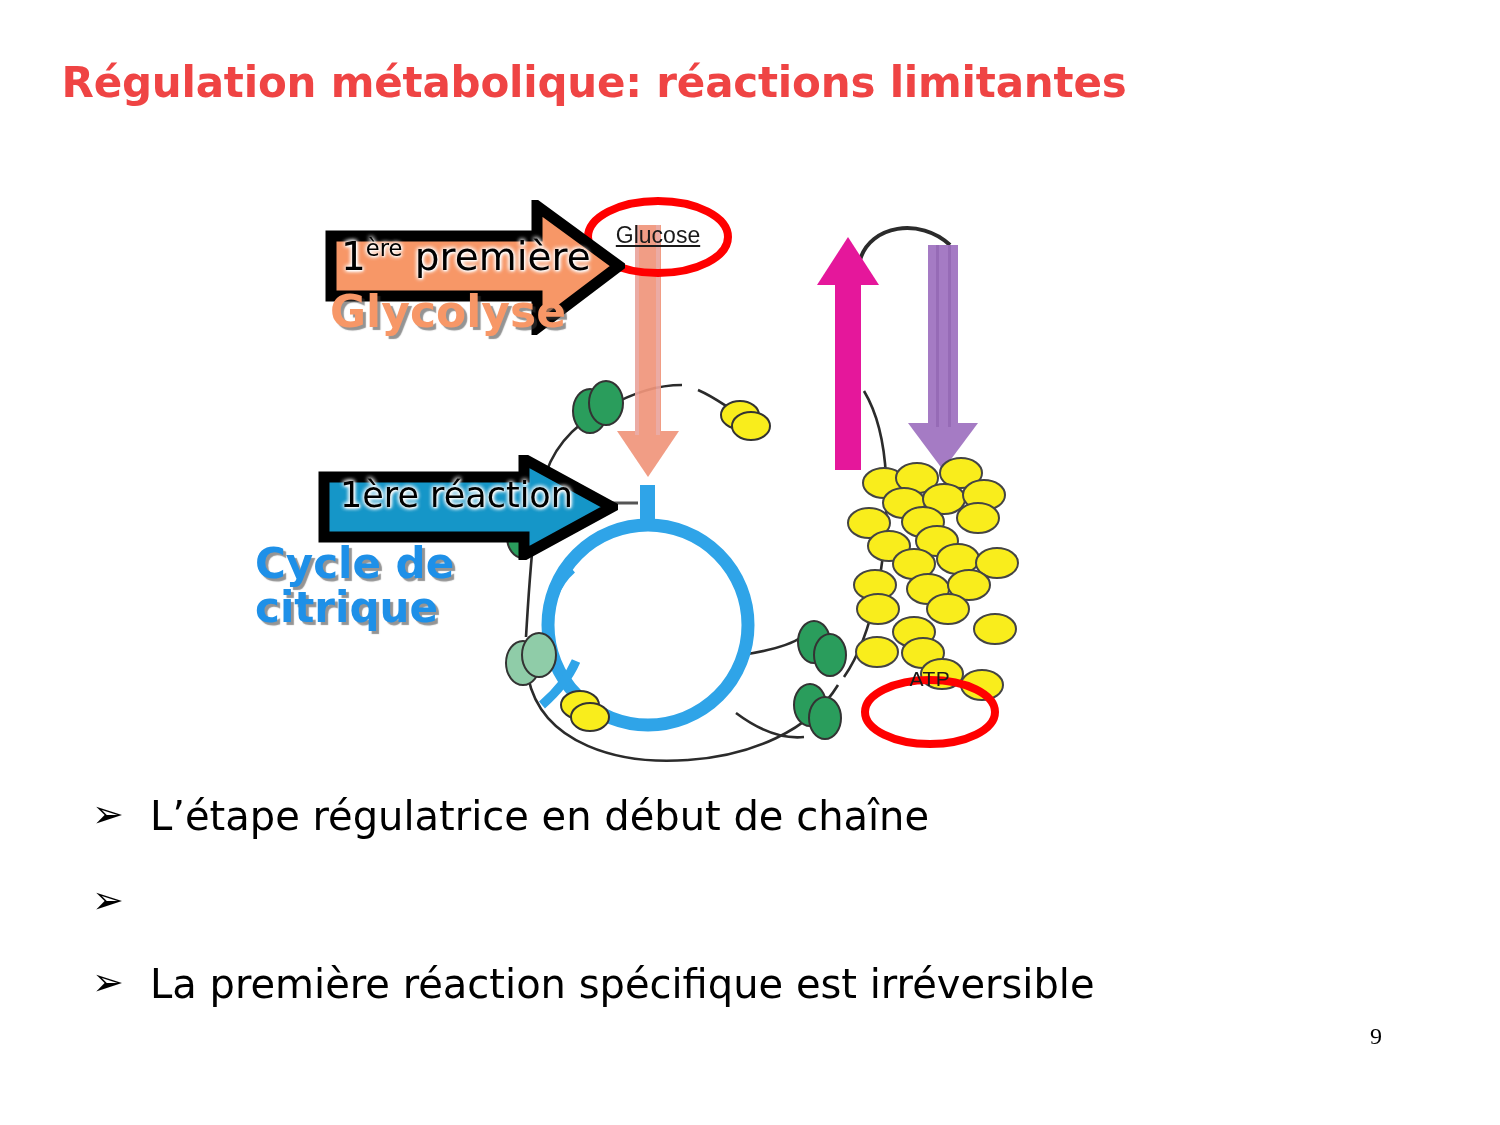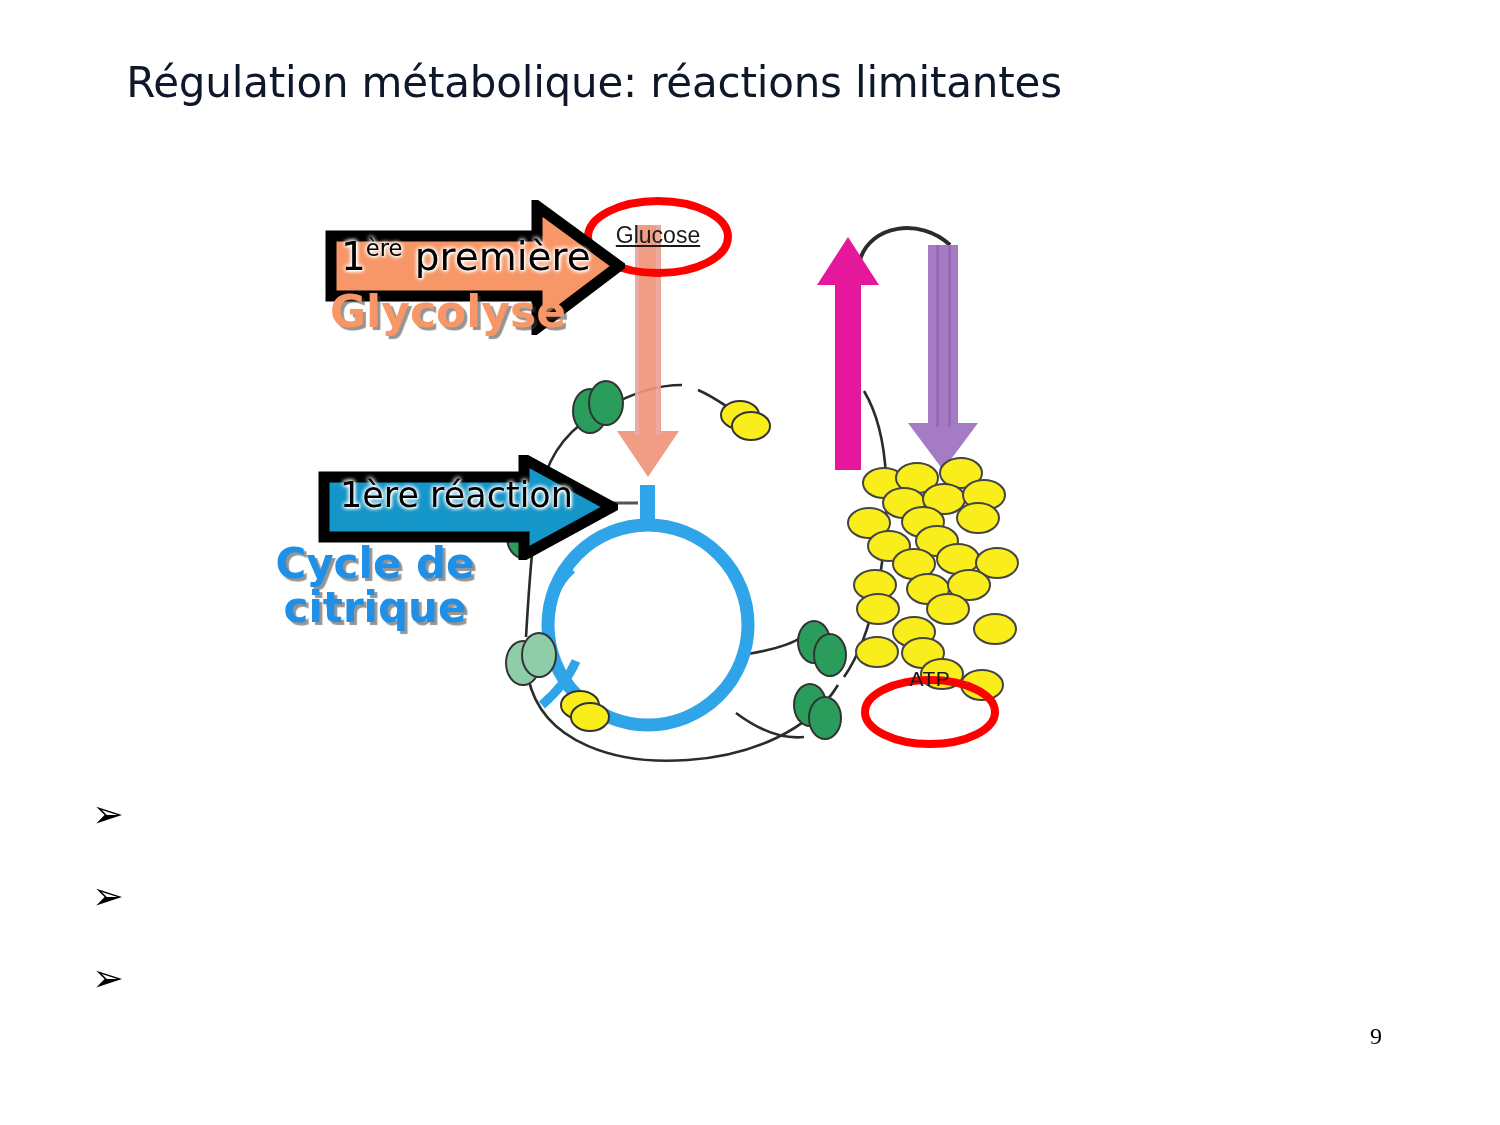--- a/index.html
+++ b/index.html
@@ -17,22 +17,22 @@
 
   
   #slide-title {
     position: absolute;
     left: 0;
     top: 58px;
     width: 1188px;
     text-align: center;
     font-family: "DejaVu Sans", sans-serif;
     font-size: 42px;
-    font-weight: normal;
-    color: #0f172a;
+    font-weight: bold;
+    color: #ef4444;
     letter-spacing: -0.2px;
     white-space: nowrap;
   }
 
   
   #figure {
     position: absolute;
     left: 290px;
     top: 185px;
     width: 760px;
@@ -85,21 +85,21 @@
   }
   #caption-glycolysis {
     left: 330px; top: 289px;
     font-size: 44px;
     color: #F79767;
     text-shadow: 3px 3px 1px rgba(60,60,60,.55);
   }
   #caption-citric {
     left: 255px; top: 542px;
     width: 240px;
-    text-align: center;
+    text-align: left;
     font-size: 42px;
     color: #1E90E8;
     text-shadow: 3px 3px 1px rgba(60,60,60,.55);
   }
 
   
   .mol-label {
     position: absolute;
     font-family: "Liberation Sans", sans-serif;
     color: #1a1a1a;
@@ -302,25 +302,27 @@
 
 <div class="pathway-caption" id="caption-citric">
   <div>Cycle de</div>
   <div>citrique</div>
 </div>
 
 <div id="bullets">
 
   <div class="bullet-row">
     <span class="bullet-marker">➢</span>
+    <span class="bullet-text">L’étape régulatrice en début de chaîne</span>
   </div>
 
   <div class="bullet-row">
     <span class="bullet-marker">➢</span>
   </div>
 
   <div class="bullet-row">
     <span class="bullet-marker">➢</span>
+    <span class="bullet-text">La première réaction spécifique est irréversible</span>
   </div>
 
 </div>
 
 <div id="page-number">9</div>
 
 </body></html>

